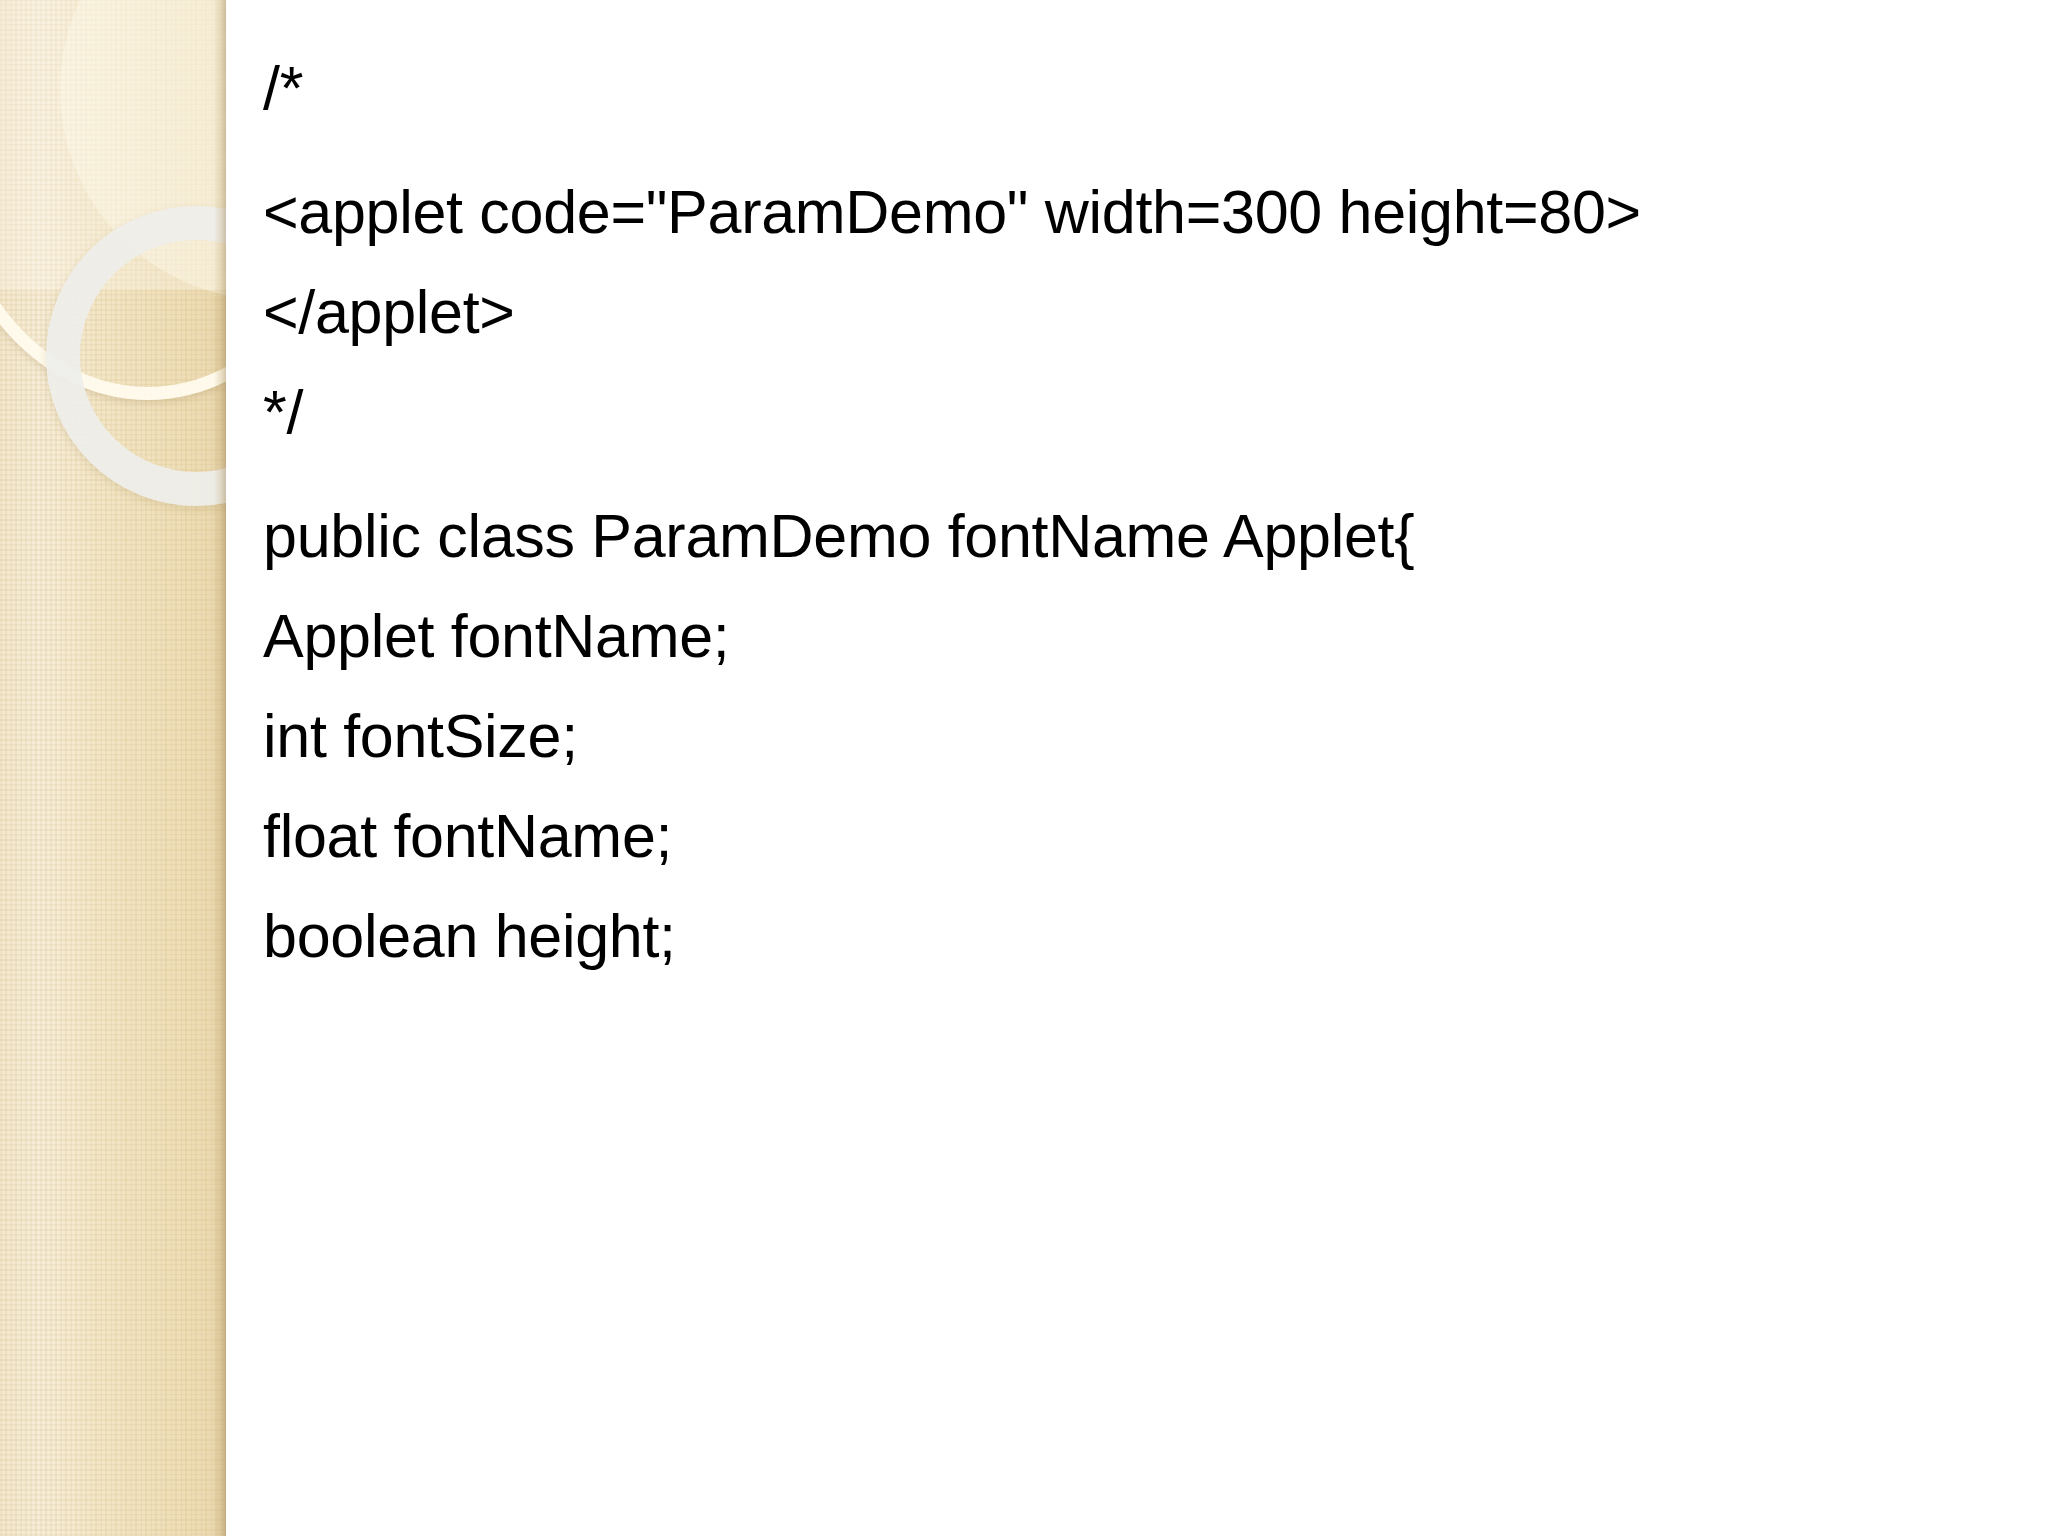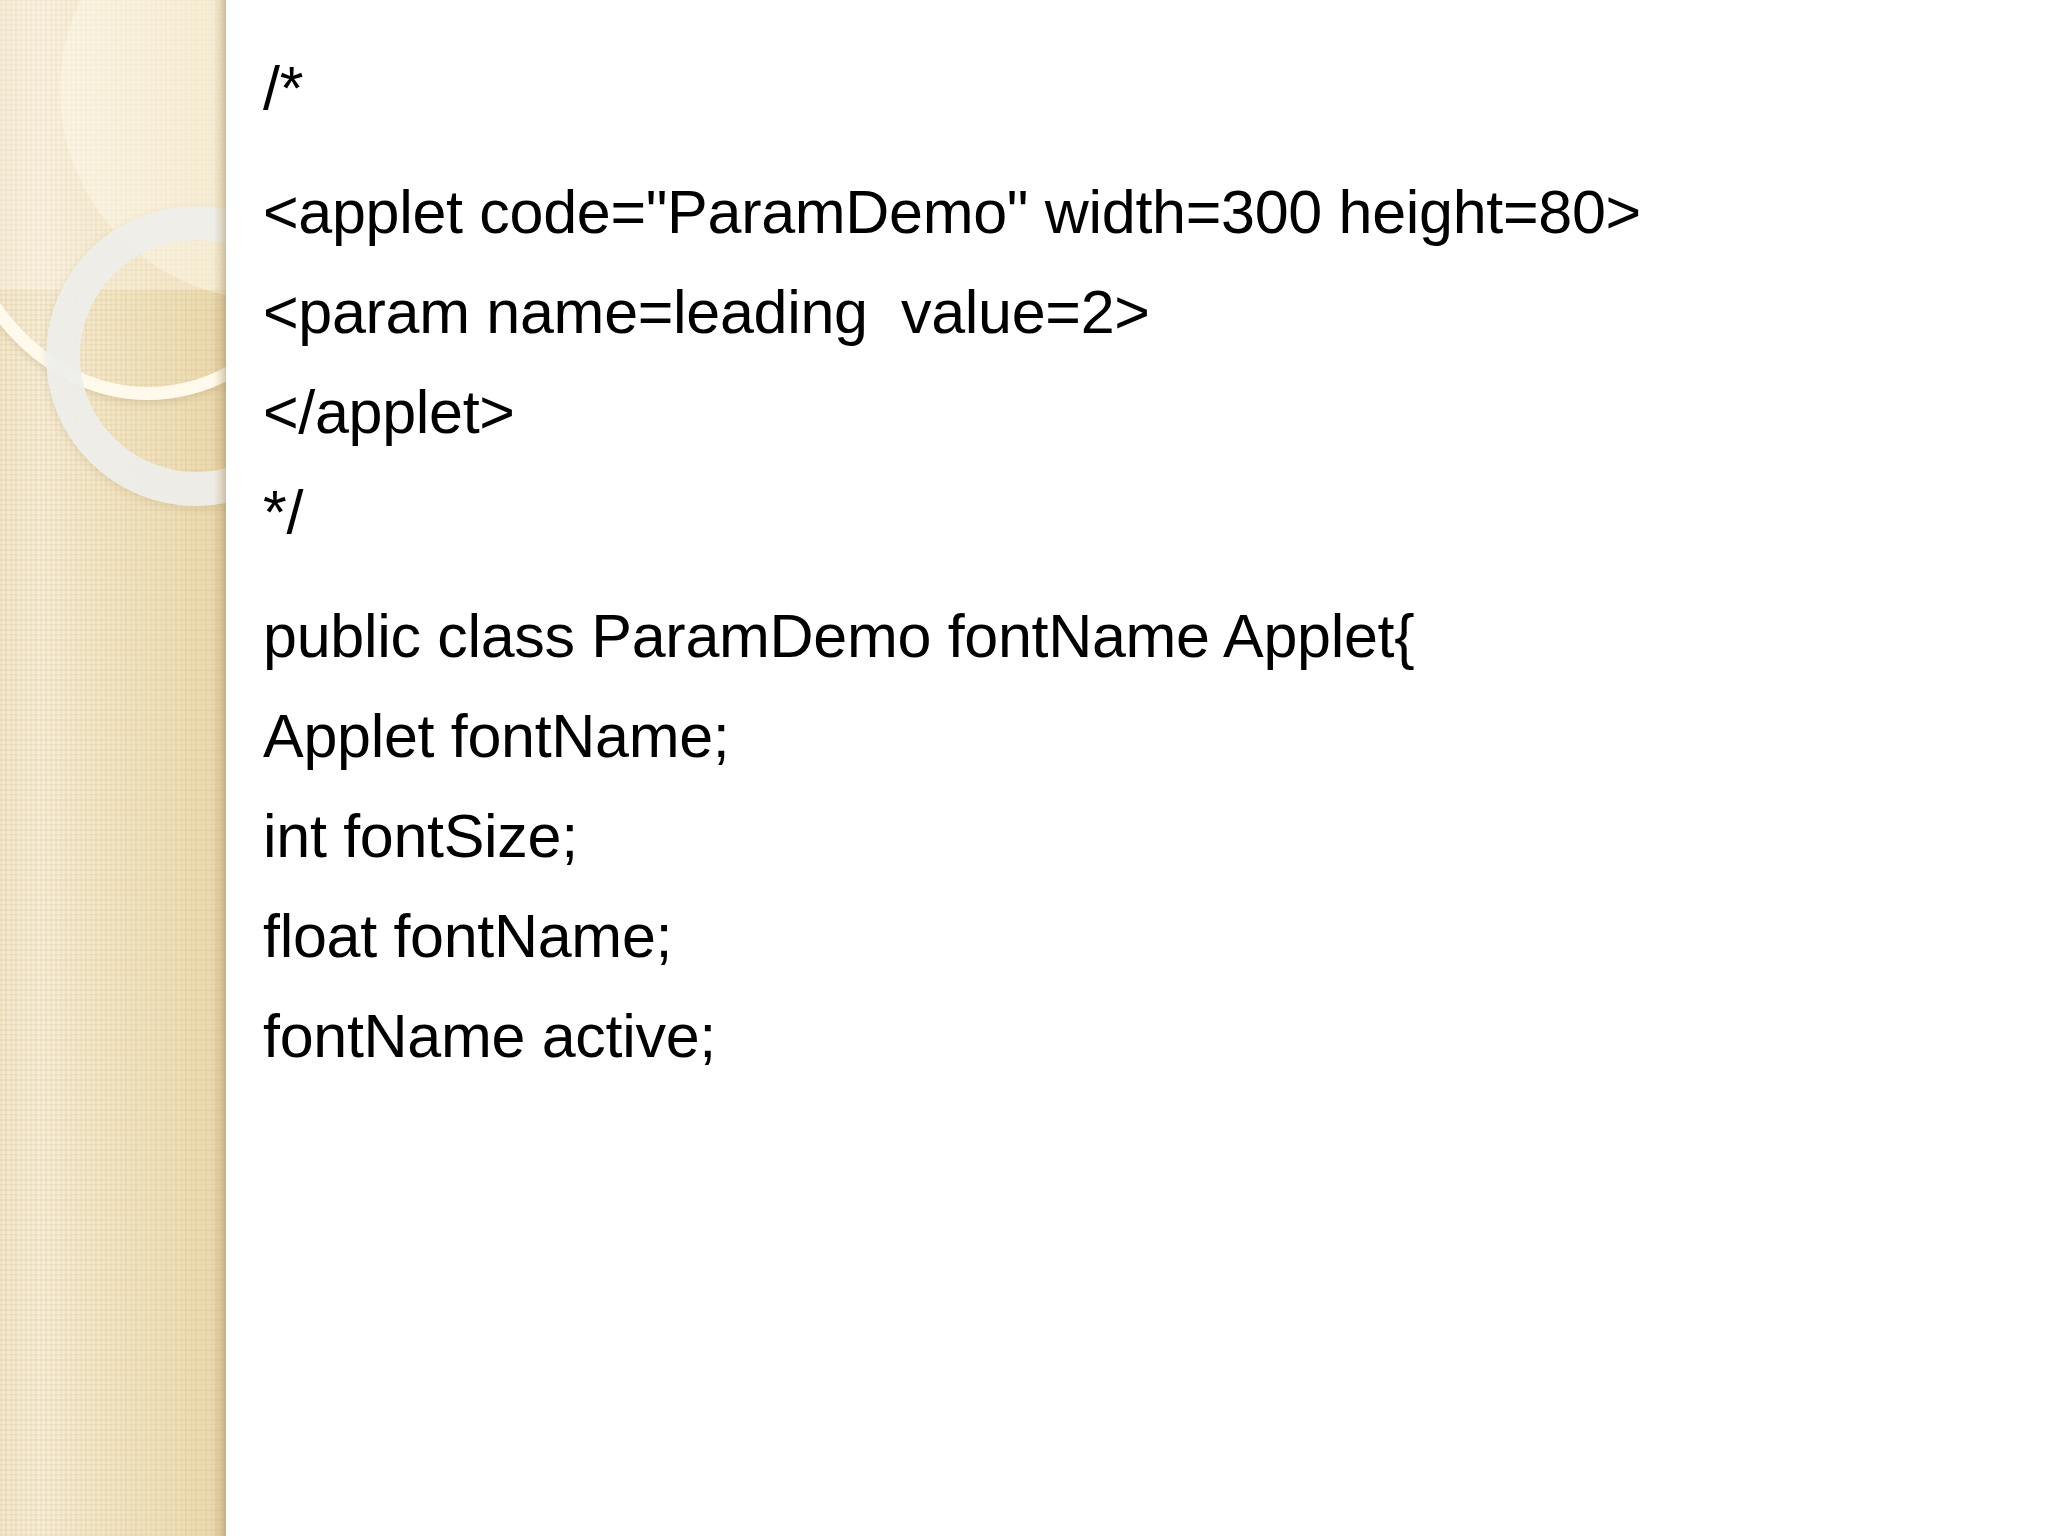--- a/index.html
+++ b/index.html
@@ -168,24 +168,23 @@
     <div class="wedge-top-2"></div>
     <div class="ring-large"></div>
     <div class="ring-small"></div>
     <div class="sidebar-edge"></div>
   </div>
 
   <div class="content">
     <div class="code-block">
       <div class="code-line">/*</div>
       <div class="code-line gap-before">&lt;applet code="ParamDemo" width=300 height=80&gt;</div>
-      <div class="code-line">&lt;param name=leading  value=2&gt;</div>
       <div class="code-line">&lt;/applet&gt;</div>
       <div class="code-line">*/</div>
       <div class="code-line gap-before">public class ParamDemo fontName Applet{</div>
       <div class="code-line">Applet fontName;</div>
       <div class="code-line">int fontSize;</div>
       <div class="code-line">float fontName;</div>
-      <div class="code-line">fontName active;</div>
+      <div class="code-line">boolean height;</div>
     </div>
   </div>
 
 </div>
 
 </body></html>

